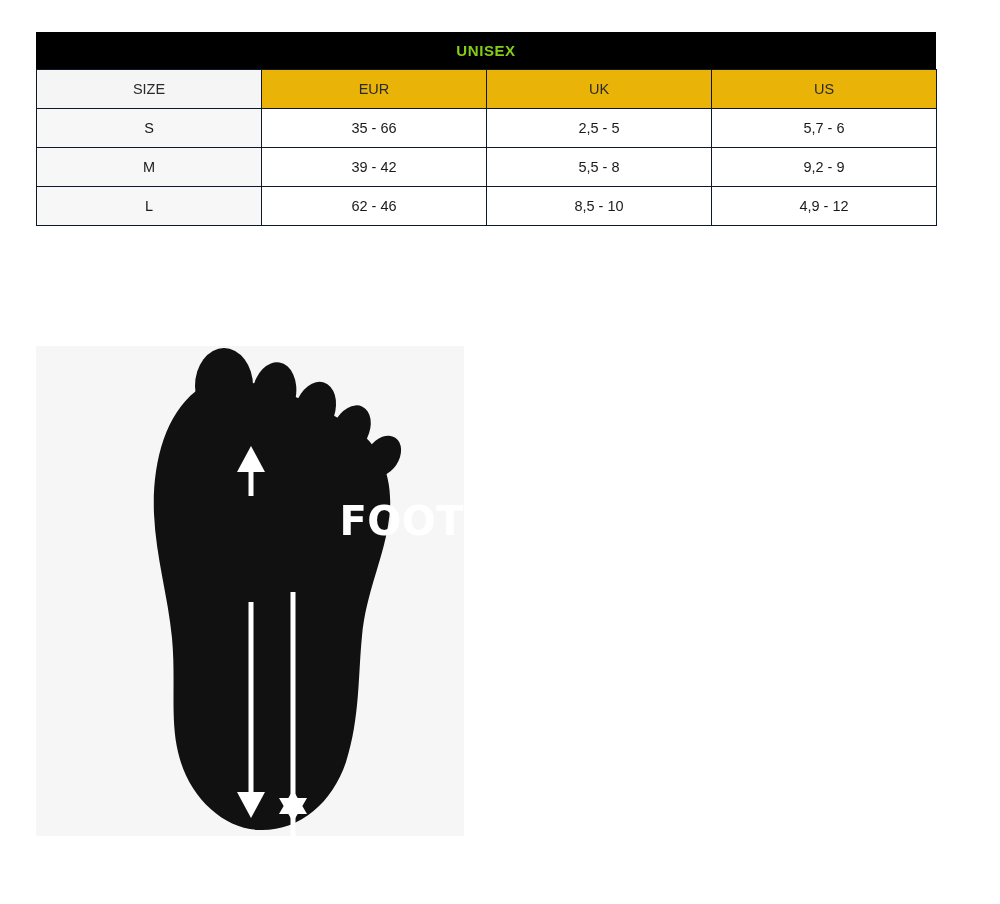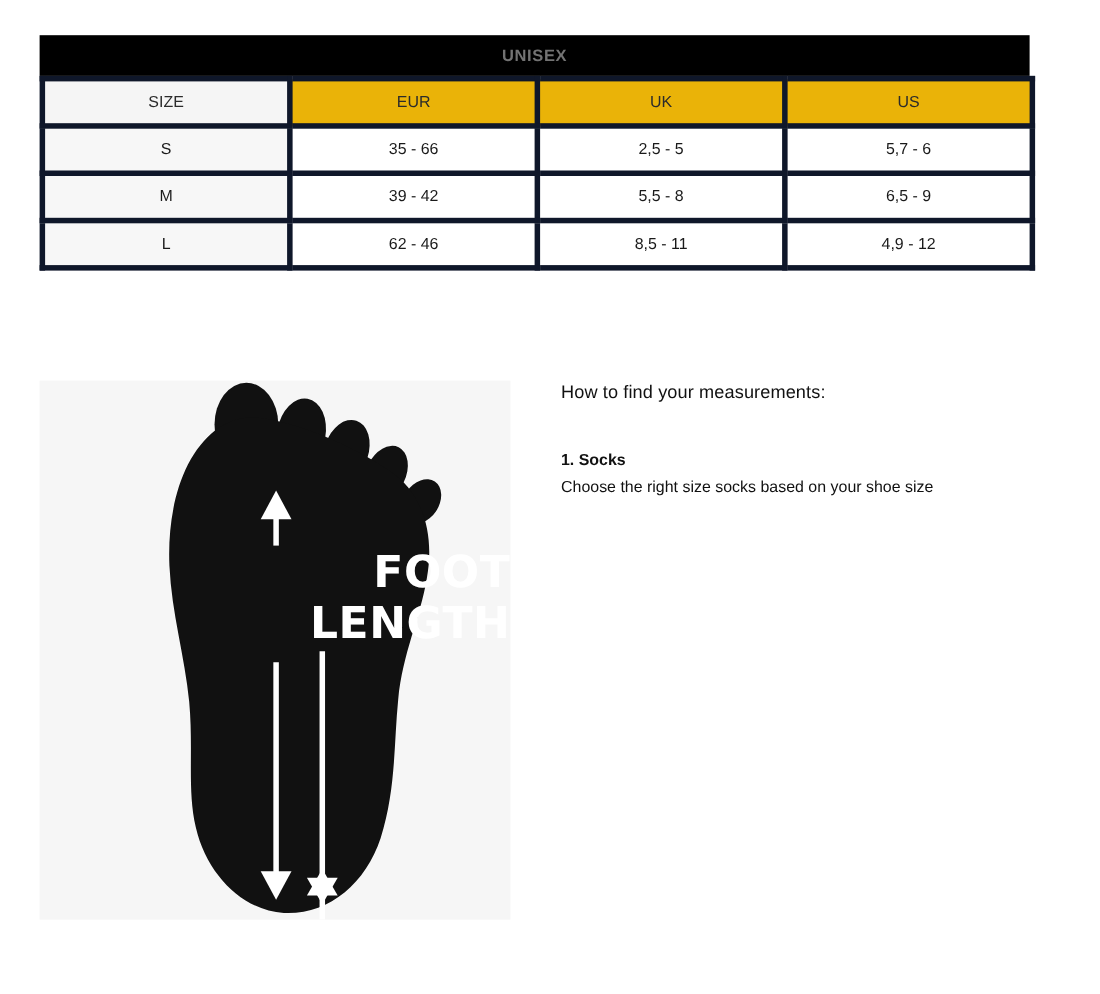--- a/index.html
+++ b/index.html
@@ -19,37 +19,37 @@
   .page {
     position: absolute;
     left: 36px;
     top: 32px;
     width: 900px;
   }
 
   
   .table-header {
     background: #000000;
-    color: #737373;
+    color: #84cc16;
     text-align: center;
     font-size: 15px;
     font-weight: bold;
     letter-spacing: 0.6px;
     height: 37px;
     line-height: 37px;
   }
 
   table.size-table {
     border-collapse: collapse;
     width: 900px;
     table-layout: fixed;
   }
   table.size-table th,
   table.size-table td {
-    border: 5px solid #0f172a;
+    border: 1px solid #0f172a;
     text-align: center;
     font-size: 14.5px;
     font-weight: normal;
     color: #1a1a1a;
     height: 36px;
   }
   table.size-table th {
     background: #eab308;
     color: #2b2b2b;
     font-weight: normal;
@@ -156,26 +156,26 @@
       <tr>
         <td class="col-size">S</td>
         <td>35 - 66</td>
         <td>2,5 - 5</td>
         <td>5,7 - 6</td>
       </tr>
       <tr>
         <td class="col-size">M</td>
         <td>39 - 42</td>
         <td>5,5 - 8</td>
-        <td>6,5 - 9</td>
+        <td>9,2 - 9</td>
       </tr>
       <tr>
         <td class="col-size">L</td>
         <td>62 - 46</td>
-        <td>8,5 - 11</td>
+        <td>8,5 - 10</td>
         <td>4,9 - 12</td>
       </tr>
     </tbody>
   </table>
 </div>
 
 <div class="lower">
 
   <div class="foot-panel">
     <svg class="foot-svg" width="428" height="490" viewBox="0 0 428 490">
@@ -219,24 +219,16 @@
       <g stroke="#ffffff" stroke-width="5" fill="none">
         <line x1="215" y1="112" x2="215" y2="150"></line>
         <line x1="215" y1="256" x2="215" y2="452"></line>
       </g>
       <polygon points="215,100 201,126 229,126" fill="#ffffff"></polygon>
       <polygon points="215,472 201,446 229,446" fill="#ffffff"></polygon>
     </svg>
 
     <div class="foot-label">
       <div>FOOT</div>
-      <div>LENGTH</div>
     </div>
   </div>
 
-  <div class="instructions">
-    <h2>How to find your measurements:</h2>
-    <div class="step-block">
-      <p class="step-title">1. Socks</p>
-      <p class="step-text">Choose the right size socks based on your shoe size</p>
-    </div>
-  </div>
 </div>
 
 </body></html>

